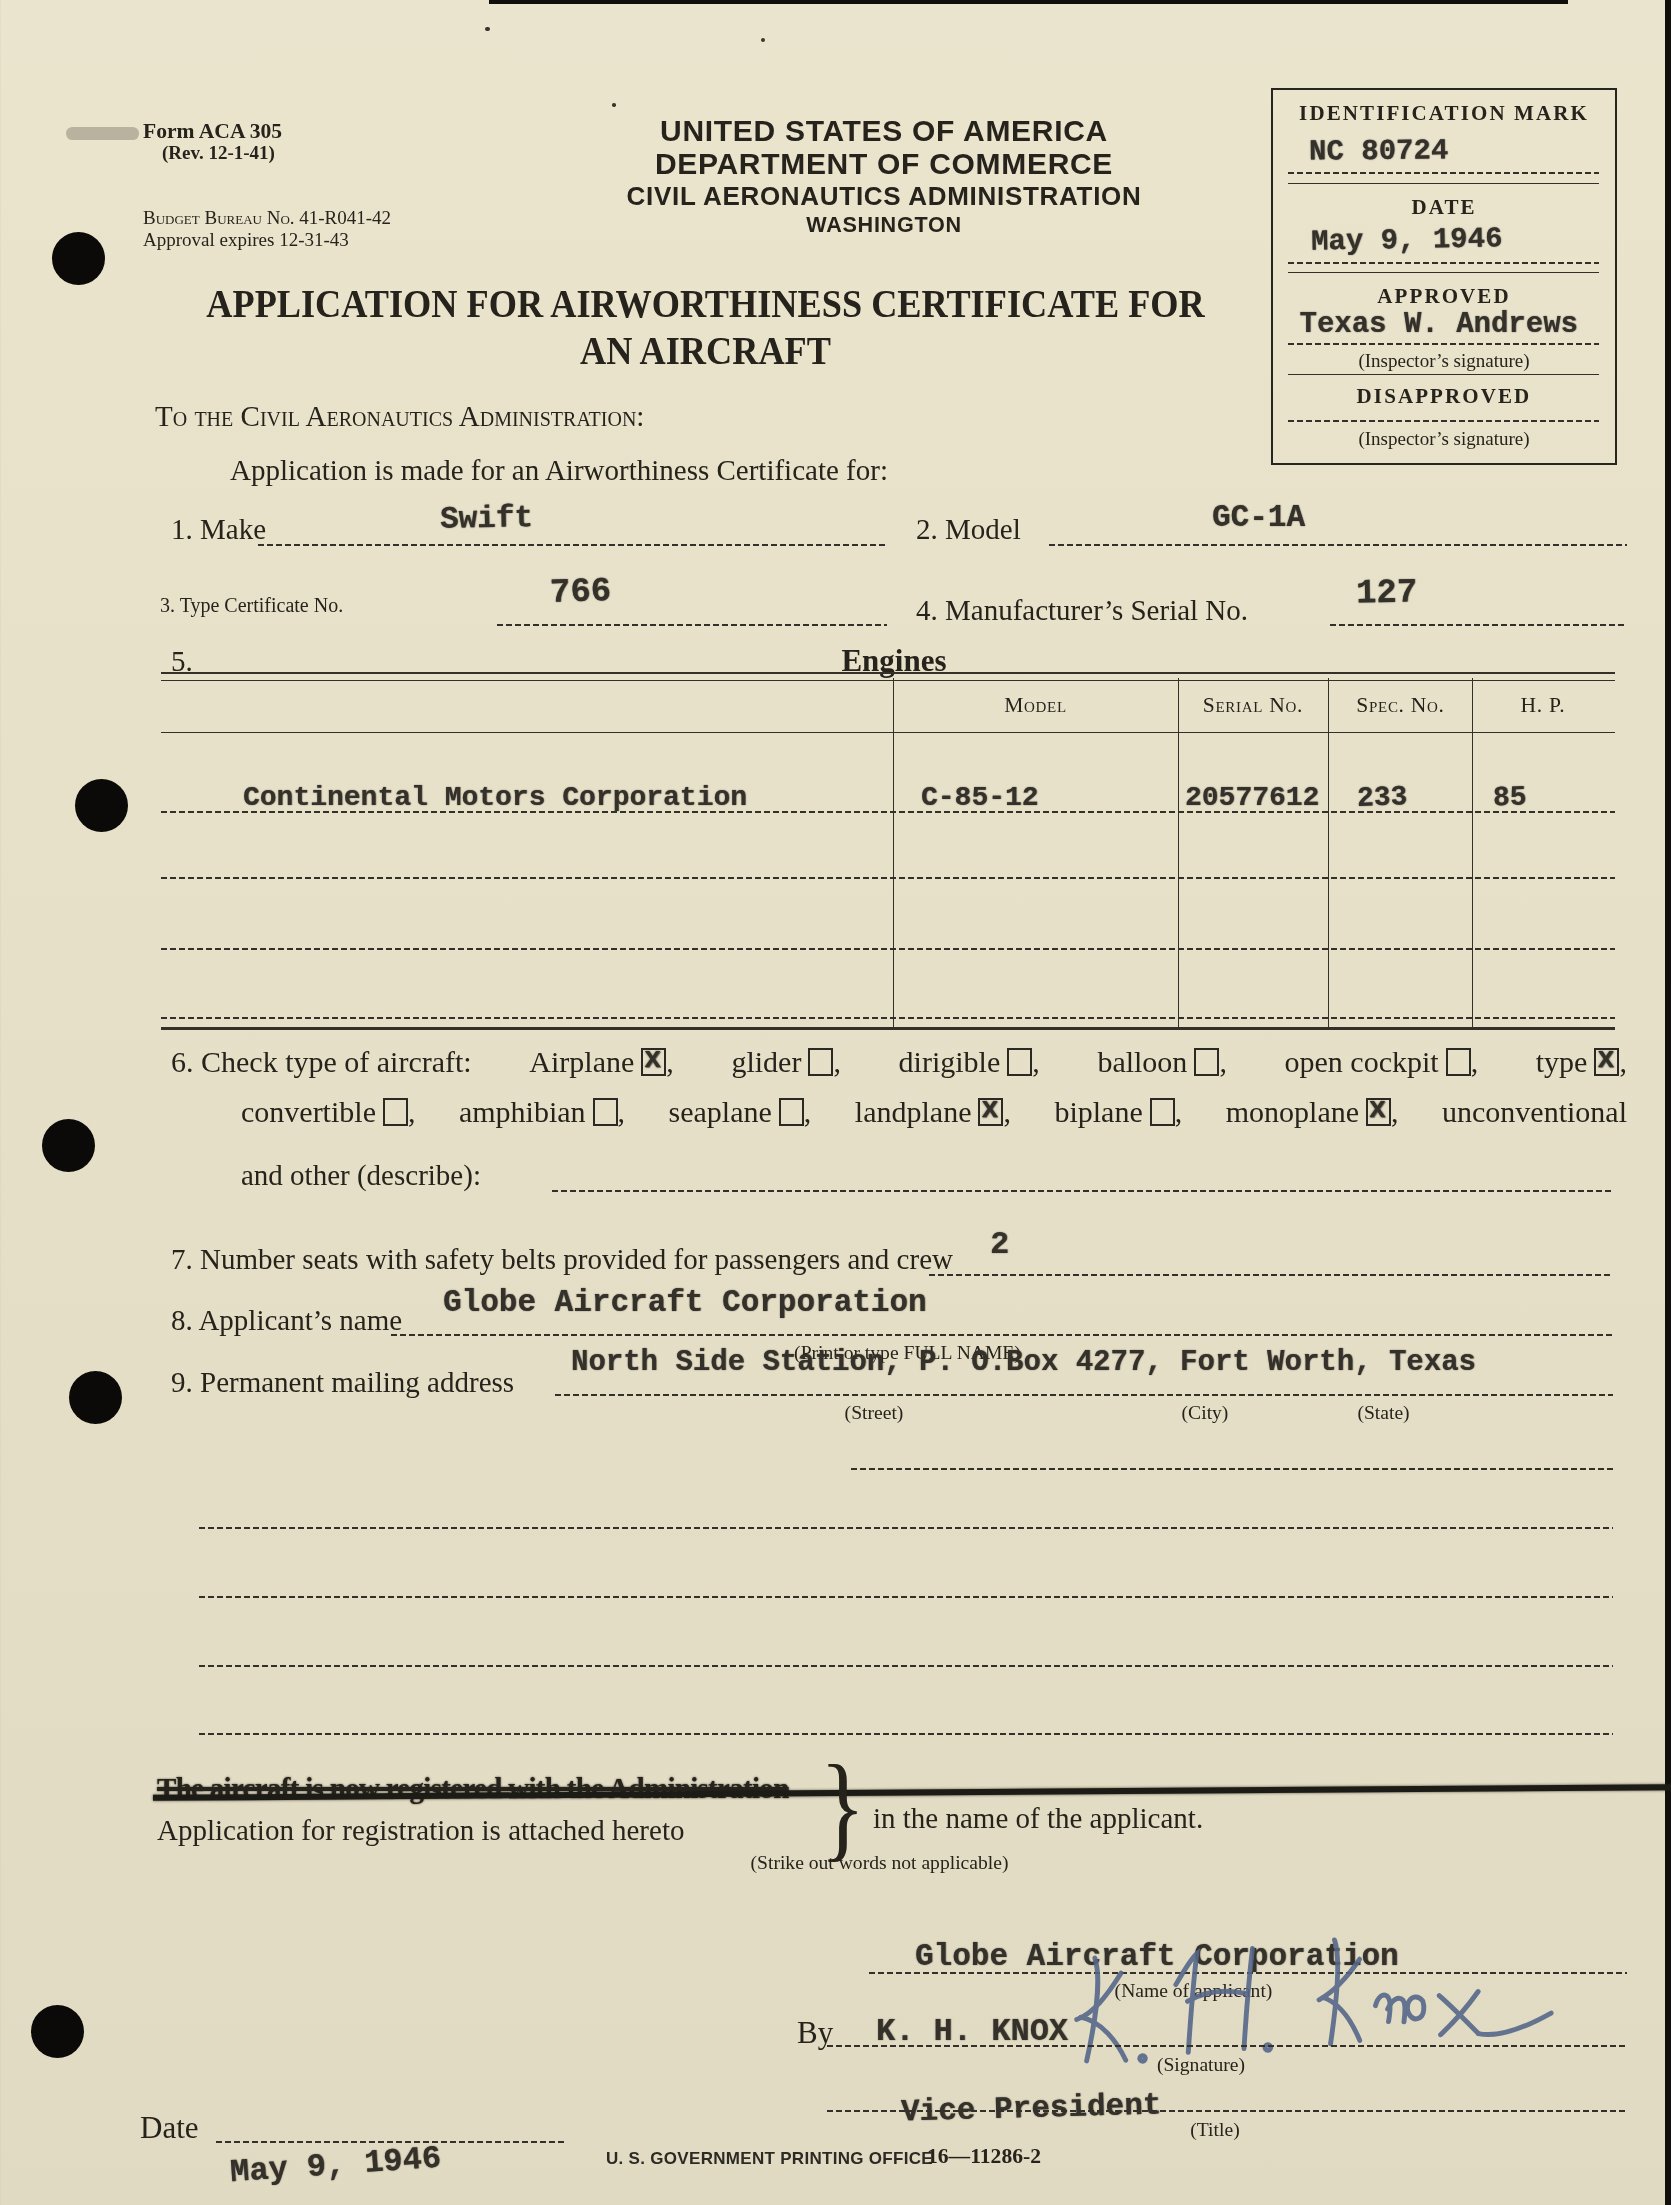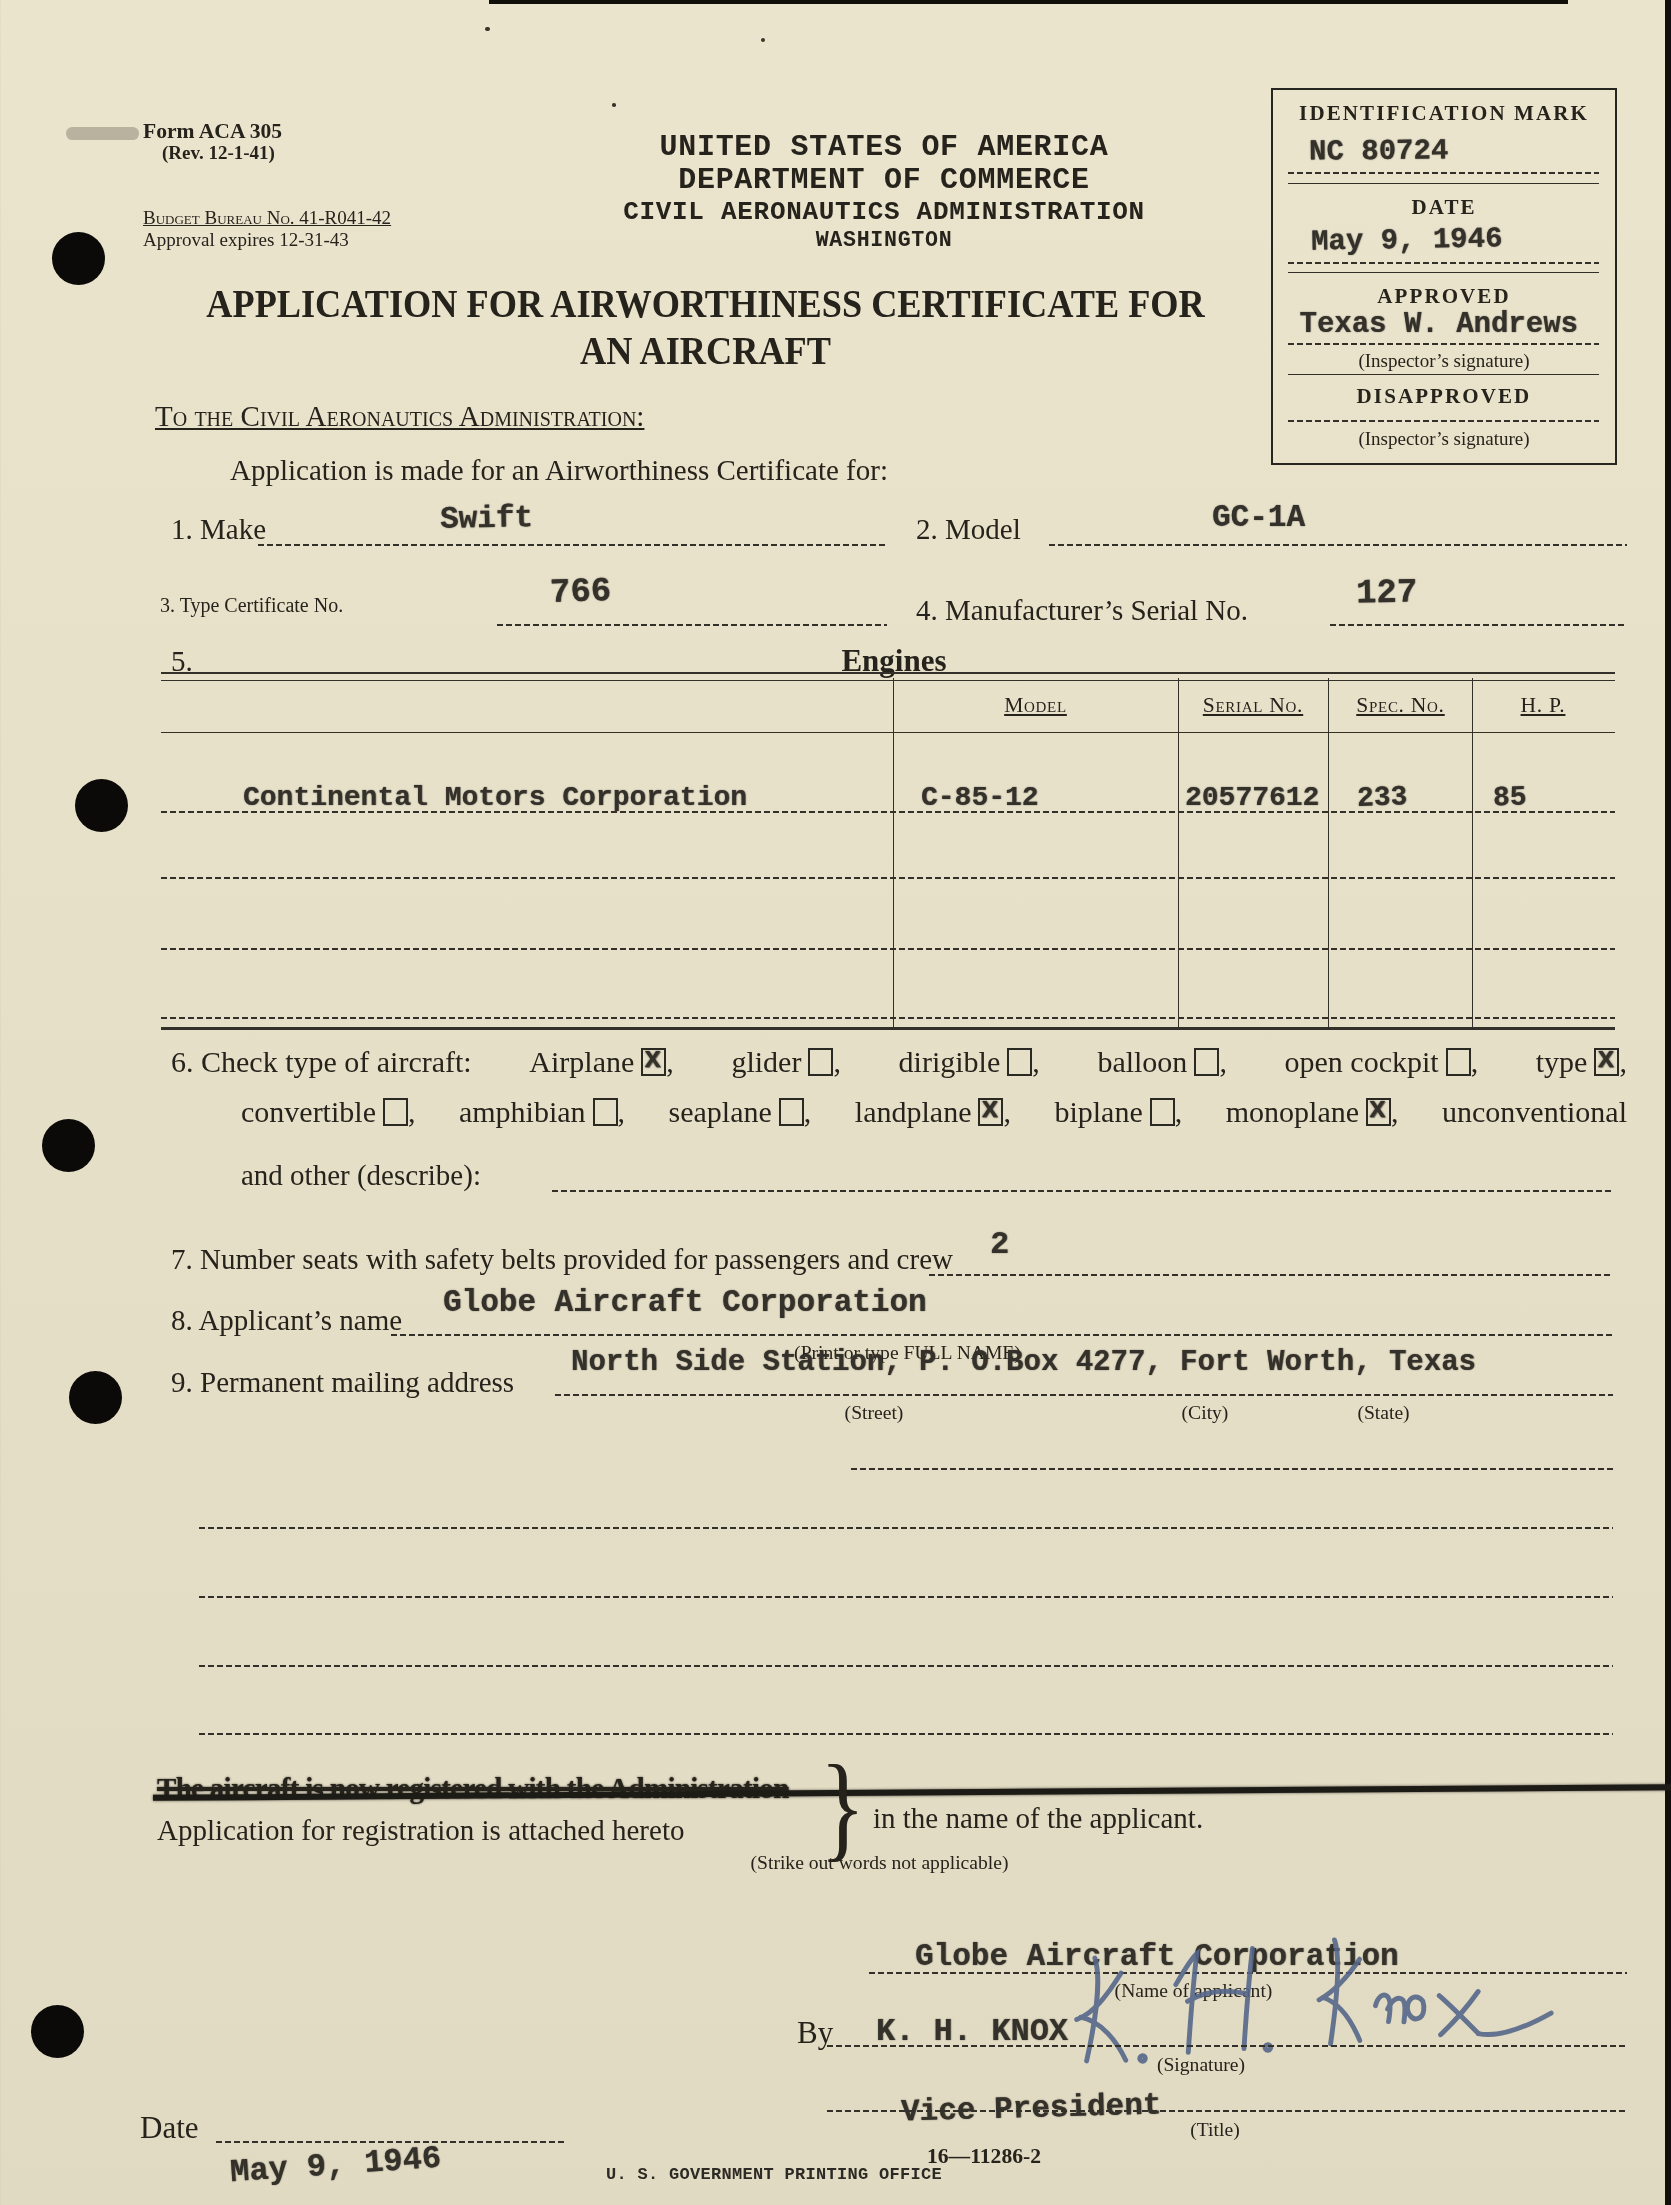--- a/index.html
+++ b/index.html
@@ -6,23 +6,23 @@
     --paper:#eae3cb; --ink:#26231c; --typed:#34312b; --line:#33302a;
     --signature_ink:#56688a; --hole:#0b0a08;
   }
   html,body{margin:0;padding:0;background:#d8d1b8;}
   .page{position:relative;width:1671px;height:2205px;background:var(--paper);
     background-image:linear-gradient(90deg, rgba(120,110,80,.05) 0 1.4px, transparent 1.4px 63px),
                      linear-gradient(rgba(255,255,255,.05), rgba(90,80,55,.06));
     overflow:hidden;font-family:"Liberation Serif","DejaVu Serif",serif;color:var(--ink);}
   .a{position:absolute;}
   .serif{font-family:"Liberation Serif","DejaVu Serif",serif;color:var(--ink);}
-  .sc{font-variant:small-caps;text-decoration:underline;}
+  .sc{font-variant:small-caps;}
   .b{font-weight:bold;}
-  .sans{font-family:Liberation Mono, monospace;margin-top:16px;}
+  .sans{font-family:Liberation Sans, sans-serif;}
   .typed{font-family:"Liberation Mono","DejaVu Sans Mono",monospace;font-weight:bold;color:var(--typed);
     text-shadow:0 0 1.4px rgba(45,42,36,.6),0.7px 0 0.7px rgba(45,42,36,.35);white-space:nowrap;}
   .dash{height:2.1px;background:repeating-linear-gradient(90deg,var(--line) 0 5.6px,transparent 5.6px 9px);}
   .solid{height:1.4px;background:var(--line);}
   .vline{width:1.4px;background:var(--line);}
   .hole{width:53px;height:53px;border-radius:50%;background:var(--hole);}
   .speck{border-radius:50%;background:#39352a;}
   .center{text-align:center;}
   .cb{display:inline-block;width:21px;height:24px;border:2.1px solid #2b2923;position:relative;
       vertical-align:-4.2px;margin-left:7px;}

